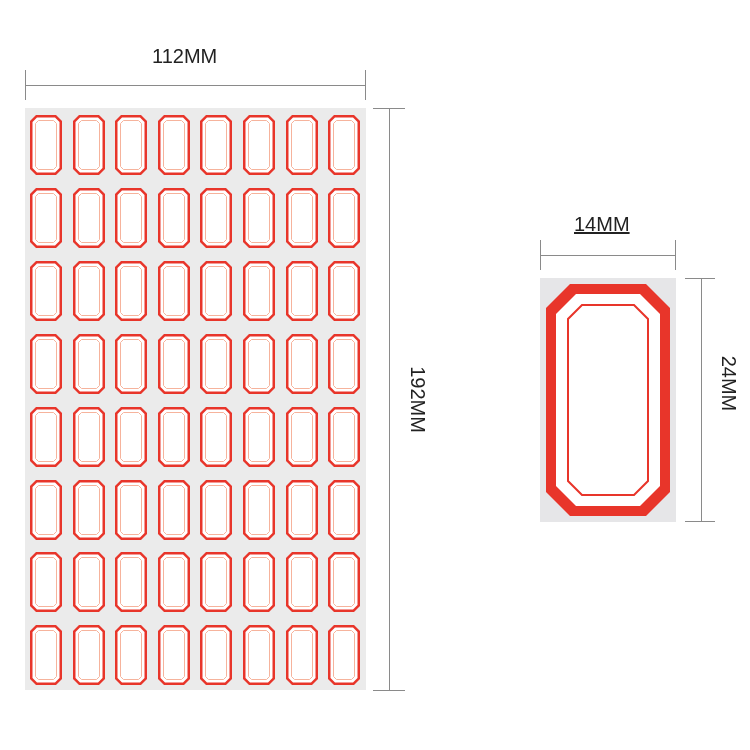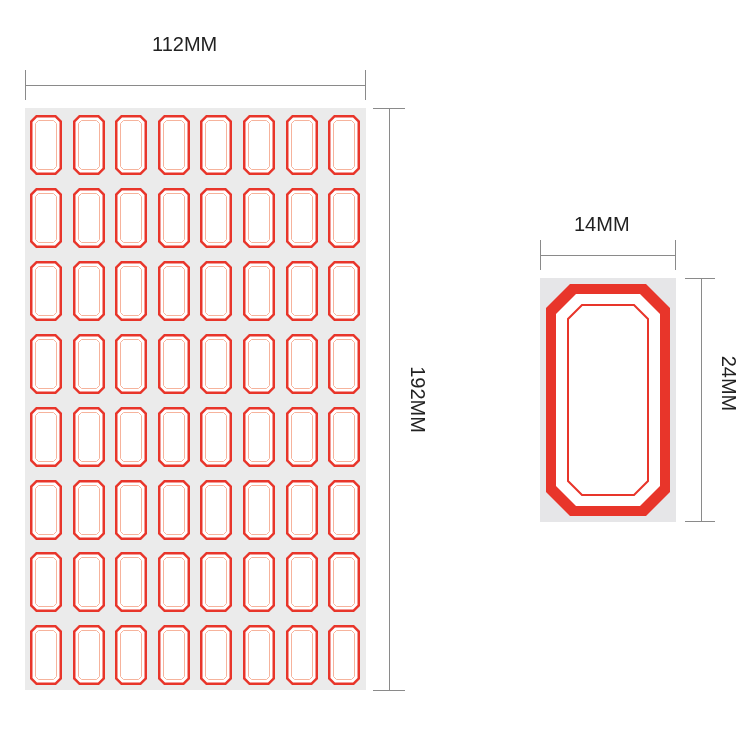--- a/index.html
+++ b/index.html
@@ -9,21 +9,21 @@
   .line-h { position:absolute; height:1px; background:#8a8a8a; }
   .line-v { position:absolute; width:1px; background:#8a8a8a; }
   .sheet { position:absolute; background:#ebebeb; }
   .label { position:absolute; }
   .label svg { display:block; width:100%; height:100%; }
   .rot { transform-origin:center center; transform:rotate(90deg); }
 </style>
 </head>
 <body>
 
-<div class="dim-text" style="left:152px; top:33px;">112MM</div>
+<div class="dim-text" style="left:152px; top:45px;">112MM</div>
 <div class="line-h" style="left:25px; top:85px; width:341px;"></div>
 <div class="line-v" style="left:25px; top:70px; height:30px;"></div>
 <div class="line-v" style="left:365px; top:70px; height:30px;"></div>
 
 <div class="sheet" id="sheet" style="left:25px; top:108px; width:341px; height:582px;">
     <div class="label" style="left: 4px; top: 6px; width: 34px; height: 62px;">
       <svg viewBox="0 0 34 62">
         <polygon points="7,1 27,1 33,7 33,55 27,61 7,61 1,55 1,7" fill="#e8352a"></polygon>
         <polygon points="8,3.5 26,3.5 30.5,8 30.5,54 26,58.5 8,58.5 3.5,54 3.5,8" fill="#ffffff"></polygon>
         <polygon points="9.5,6.5 24.5,6.5 27.5,9.5 27.5,52.5 24.5,55.5 9.5,55.5 6.5,52.5 6.5,9.5" fill="none" stroke="#f6b39c" stroke-width="1"></polygon>
@@ -470,21 +470,21 @@
         <polygon points="9.5,6.5 24.5,6.5 27.5,9.5 27.5,52.5 24.5,55.5 9.5,55.5 6.5,52.5 6.5,9.5" fill="none" stroke="#f6b39c" stroke-width="1"></polygon>
       </svg>
     </div>
   </div>
 
 <div class="line-v" style="left:389px; top:108px; height:582px;"></div>
 <div class="line-h" style="left:373px; top:108px; width:32px;"></div>
 <div class="line-h" style="left:373px; top:690px; width:32px;"></div>
 <div class="dim-text rot" style="left:382px; top:388px; width:70px; text-align:center;">192MM</div>
 
-<div class="dim-text" style="left:574px; top:213px;">14MM</div>
+<div class="dim-text" style="left:574px; top:213px;text-decoration:underline;">14MM</div>
 <div class="line-h" style="left:540px; top:255px; width:136px;"></div>
 <div class="line-v" style="left:540px; top:240px; height:30px;"></div>
 <div class="line-v" style="left:675px; top:240px; height:30px;"></div>
 
 <div class="abs" style="left:540px; top:278px; width:136px; height:244px; background:#e6e6e8;">
   <svg width="136" height="244" viewBox="0 0 136 244">
     <polygon points="30,6 106,6 130,30 130,214 106,238 30,238 6,214 6,30" fill="#e8352a"></polygon>
     <polygon points="36,16 100,16 120,36 120,208 100,228 36,228 16,208 16,36" fill="#ffffff"></polygon>
     <polygon points="42,27 94,27 108,41 108,203 94,217 42,217 28,203 28,41" fill="none" stroke="#e8352a" stroke-width="2"></polygon>
   </svg>

